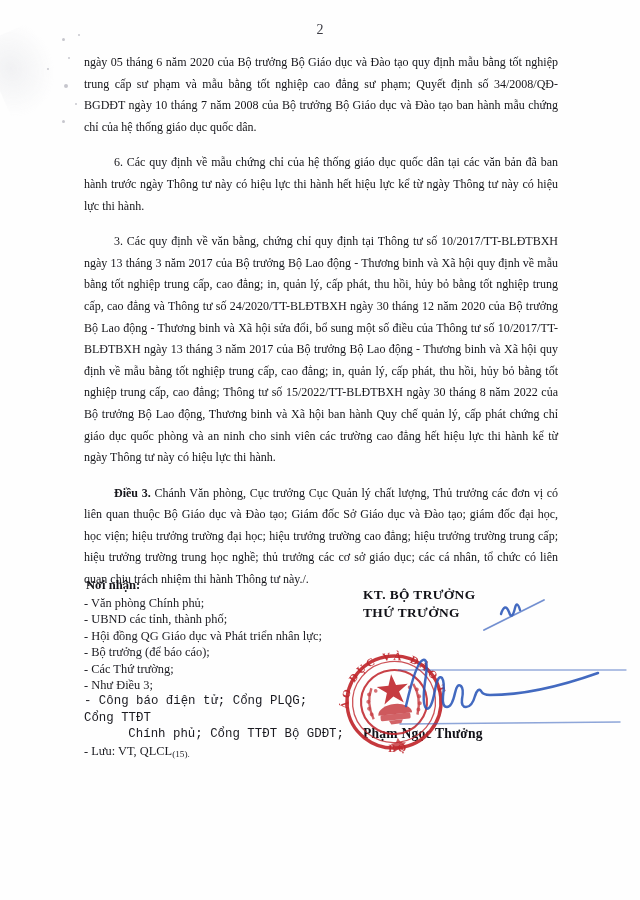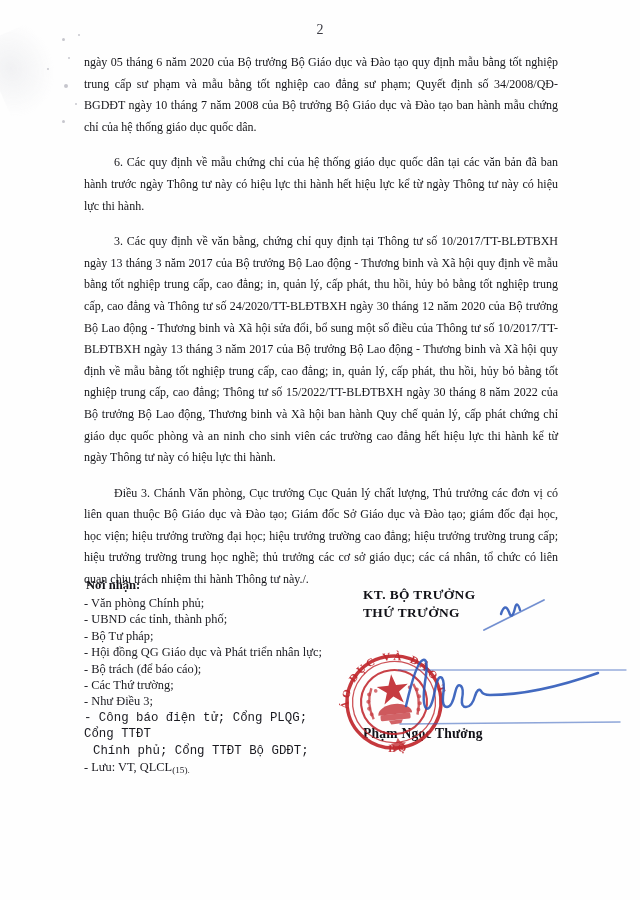--- a/index.html
+++ b/index.html
@@ -75,21 +75,21 @@
     color: #15151a;
     hyphens: none;
   }
   p.body.indent {
     text-indent: 30px;
   }
   p.body.spaced {
     margin-top: 14px;
   }
   .b {
-    font-weight: normal;
+    font-weight: bold;
   }
 
   
   .bottom {
     position: absolute;
     left: 84px;
     top: 578px;
     width: 500px;
   }
 
@@ -116,20 +116,21 @@
     color: #1a1a20;
     white-space: nowrap;
   }
   .recipients li.wrap {
     white-space: normal;
     font-family: Liberation Mono, monospace;
   }
   .recipients li .cont {
     display: block;
     padding-left: 9px;
+    text-align: right;
   }
   .sub {
     font-size: 9.2px;
     vertical-align: baseline;
     position: relative;
     top: 2px;
   }
 
   .signature-block {
     position: absolute;
@@ -202,23 +203,22 @@
 
   </div>
 
   <div class="bottom">
 
     <div class="recipients">
       <div class="recipients-title">Nơi nhận:</div>
       <ul>
         <li>- Văn phòng Chính phủ;</li>
         <li>- UBND các tỉnh, thành phố;</li>
-        <li>- Bộ Tư pháp;</li>
         <li>- Hội đồng QG Giáo dục và Phát triển nhân lực;</li>
-        <li>- Bộ trách (để báo cáo);</li>
+        <li>- Bộ trưởng (để báo cáo);</li>
         <li>- Các Thứ trường;</li>
         <li>- Như Điều 3;</li>
         <li class="wrap">
           <span>- Công báo điện tử; Cổng PLQG; Cổng TTĐT</span>
           <span class="cont">Chính phủ; Cổng TTĐT Bộ GDĐT;</span>
         </li>
         <li><span>- Lưu: VT, QLCL</span><span class="sub">(15).</span></li>
       </ul>
     </div>
 

